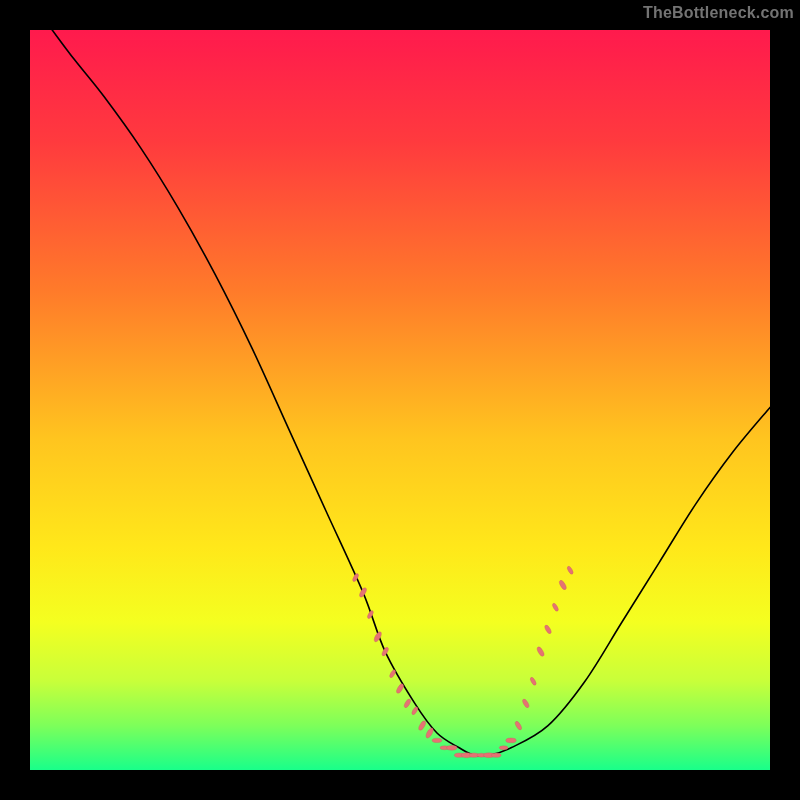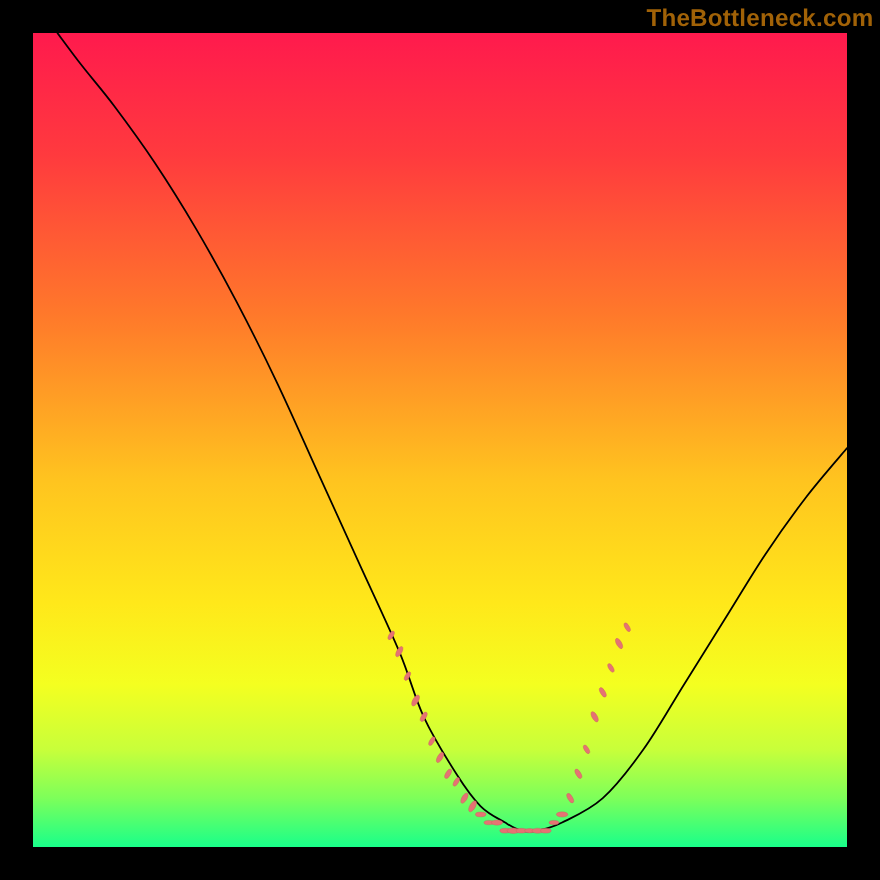--- a/index.html
+++ b/index.html
@@ -37,22 +37,22 @@
     position: absolute;
     left: 0;
     top: 0;
     width: 100%;
     height: 100%;
   }
   .watermark {
     position: absolute;
     top: 4px;
     right: 6px;
-    color: #a16207;
-    font-size: 22px;
+    color: #737373;
+    font-size: 16px;
     font-weight: 600;
     letter-spacing: 0.2px;
     user-select: none;
   }
 </style>
 </head>
 <body>
 
 <div class="frame">
   <div class="plot-wrapper">

